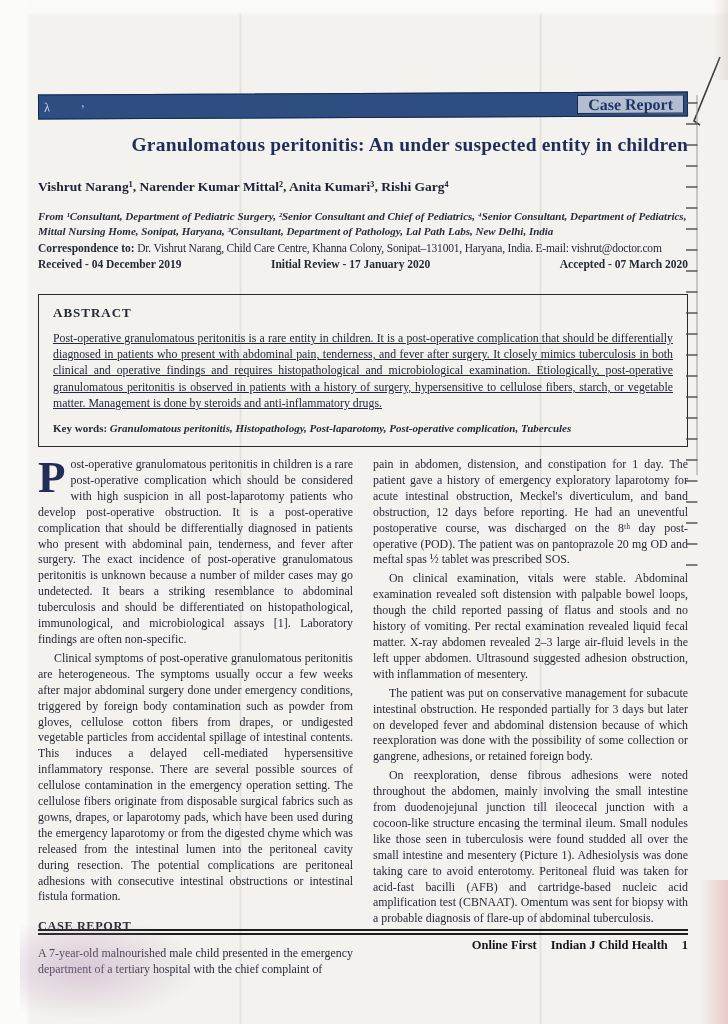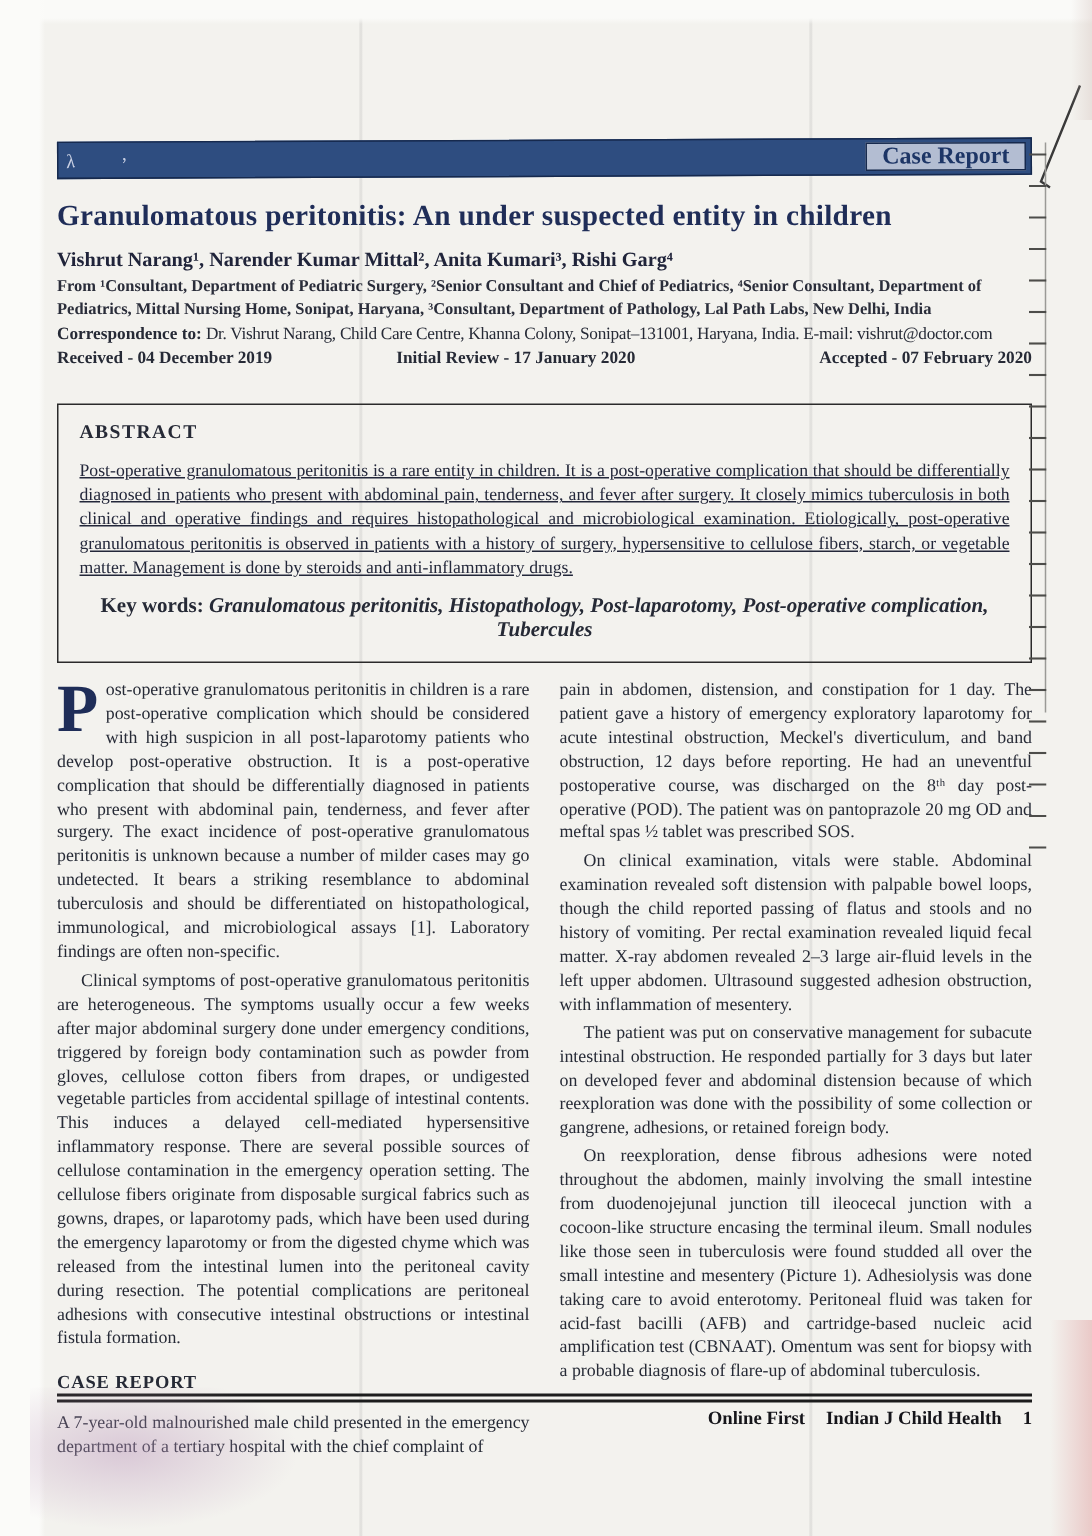--- a/index.html
+++ b/index.html
@@ -41,45 +41,46 @@
     position:absolute;left:5px;top:1px;
     color:rgba(218,223,238,.9);font-size:13px;font-style:italic;
     letter-spacing:14px;transform:rotate(-8deg);
   }
 
   
   .article-title{
     margin:16px 0 0 0;
     font-size:19.5px;font-weight:bold;color:var(--title,#1f2d58);
     letter-spacing:.2px;
-  }
-  .authors{margin-top:9px;font-size:13.5px;font-weight:bold;color:#20243a;}
+    text-align:right;
+  }
+  .authors{margin-top:23px;font-size:13.5px;font-weight:bold;color:#20243a;}
   .affiliations{
-    margin-top:3px;font-size:11px;font-weight:600;
+    margin-top:14px;font-size:11px;font-style:italic;font-weight:600;
     line-height:14.5px;color:#2a2d3a;
   }
   .correspondence{margin-top:3px;font-size:11.5px;line-height:14px;letter-spacing:-.2px;}
   .correspondence b{letter-spacing:0;}
   .dates-row{
     margin-top:3px;display:flex;justify-content:space-between;
     font-size:11.5px;font-weight:bold;
   }
   .dates-row .mid{margin-left:-40px;}
 
   
   .abstract-box{
     margin-top:24px;border:1.5px solid #2a2a2a;
     padding:10px 14px 12px 14px;box-sizing:border-box;
   }
   .abstract-heading{font-size:13px;font-weight:bold;letter-spacing:1px;margin:0;}
   .abstract-body{
     margin:9px 0 0 0;font-size:11.8px;line-height:16.2px;
     text-align:justify;color:#23273a;text-decoration:underline;
   }
-  .keywords{margin:11px 0 0 0;font-size:14px;text-align:center;}
+  .keywords{margin:11px 0 0 0;font-size:11px;}
   .keywords i{font-weight:600;}
 
   
   .columns{display:flex;gap:20px;margin-top:10px;}
   .col{width:315px;font-size:11.9px;line-height:15.9px;text-align:justify;}
   .col p{margin:0 0 3px 0;}
   .col p.indent{text-indent:16px;}
   .drop-cap{
     float:left;font-size:45px;line-height:37px;font-weight:bold;
     color:var(--title,#1f2d58);padding:2px 5px 0 0;
@@ -134,21 +135,21 @@
     <div class="affiliations">From ¹Consultant, Department of Pediatric Surgery, ²Senior Consultant and Chief of Pediatrics, ⁴Senior Consultant, Department of Pediatrics, Mittal Nursing Home, Sonipat, Haryana, ³Consultant, Department of Pathology, Lal Path Labs, New Delhi, India</div>
 
     <div class="correspondence">
       <b>Correspondence to:</b>
       <span>Dr. Vishrut Narang, Child Care Centre, Khanna Colony, Sonipat–131001, Haryana, India. E-mail: vishrut@doctor.com</span>
     </div>
 
     <div class="dates-row">
       <span>Received - 04 December 2019</span>
       <span class="mid">Initial Review - 17 January 2020</span>
-      <span>Accepted - 07 February 2020</span>
+      <span>Accepted - 07 March 2020</span>
     </div>
 
     <div class="abstract-box">
       <h2 class="abstract-heading">ABSTRACT</h2>
       <p class="abstract-body">Post-operative granulomatous peritonitis is a rare entity in children. It is a post-operative complication that should be differentially diagnosed in patients who present with abdominal pain, tenderness, and fever after surgery. It closely mimics tuberculosis in both clinical and operative findings and requires histopathological and microbiological examination. Etiologically, post-operative granulomatous peritonitis is observed in patients with a history of surgery, hypersensitive to cellulose fibers, starch, or vegetable matter. Management is done by steroids and anti-inflammatory drugs.</p>
       <p class="keywords"><b>Key words:</b> <i>Granulomatous peritonitis, Histopathology, Post-laparotomy, Post-operative complication, Tubercules</i></p>
     </div>
 
     <div class="columns">
       <div class="col">

